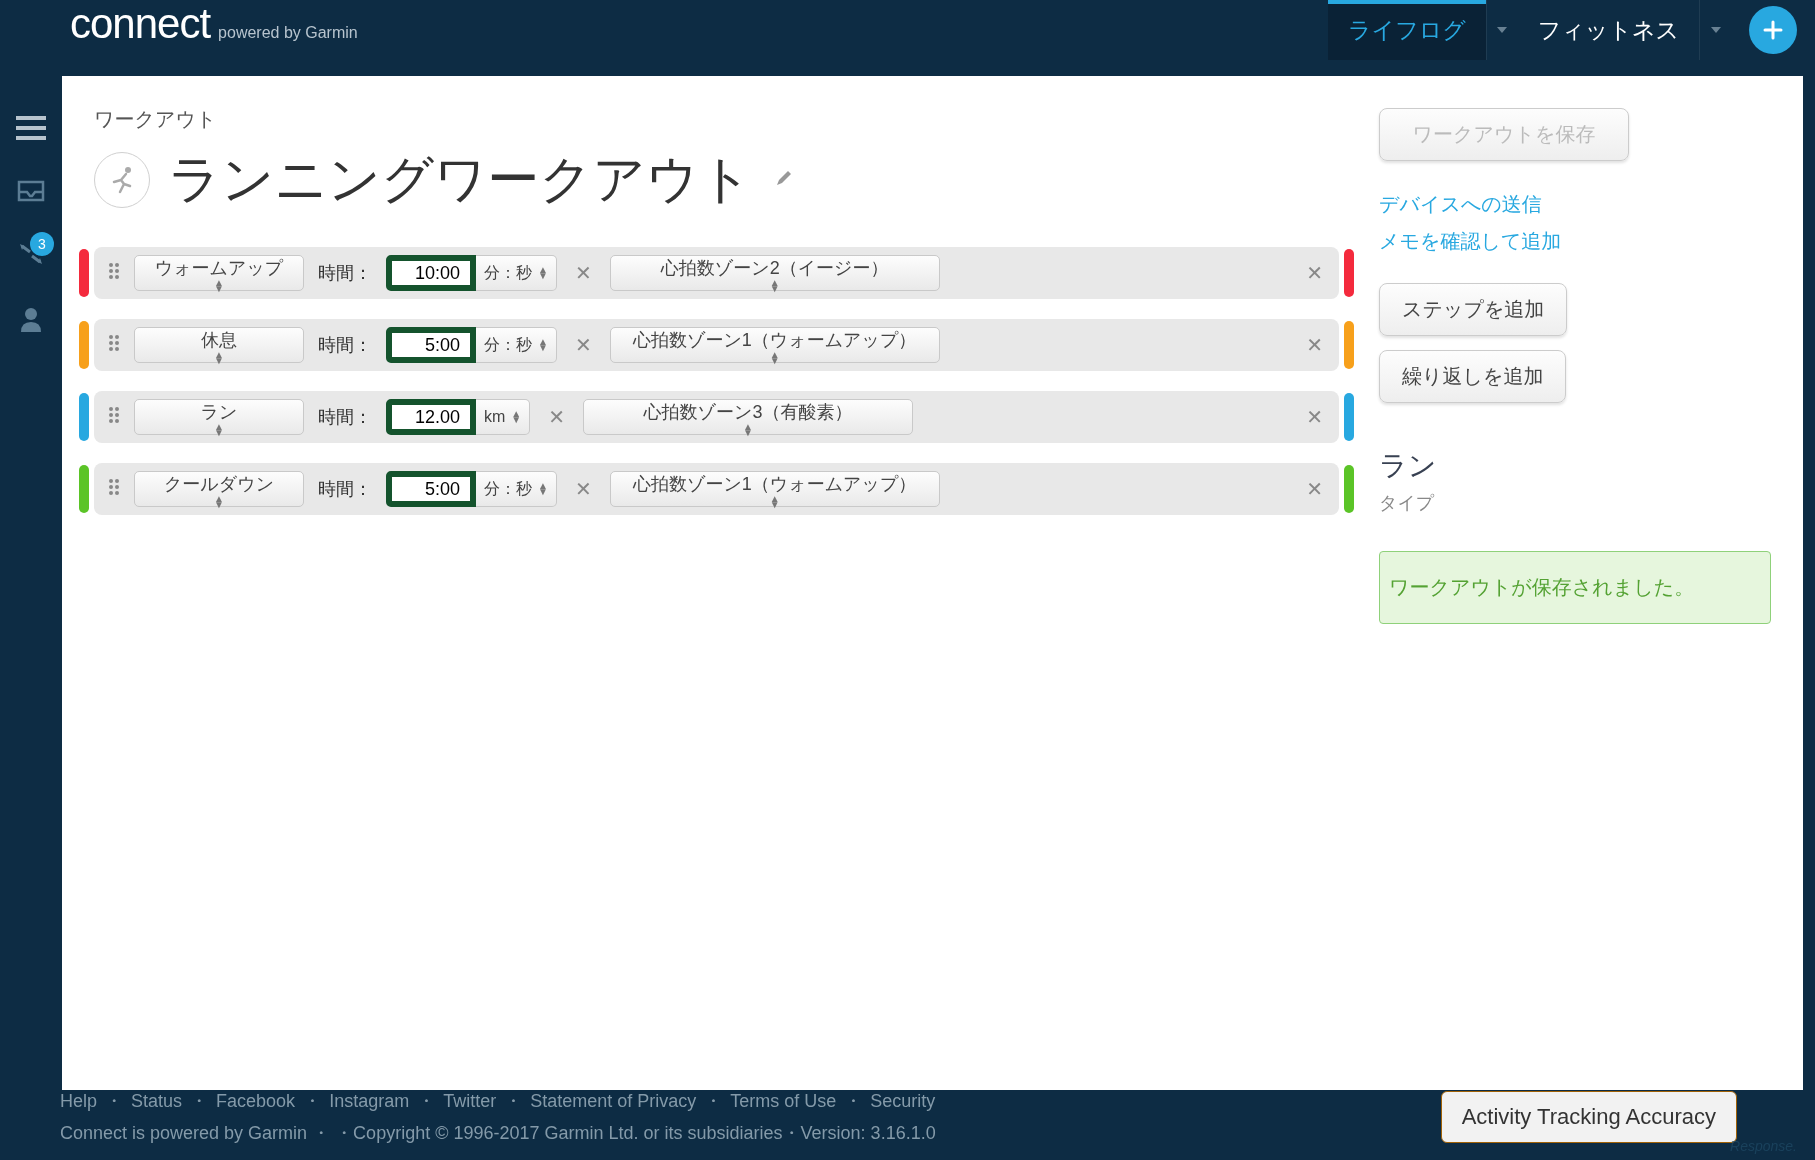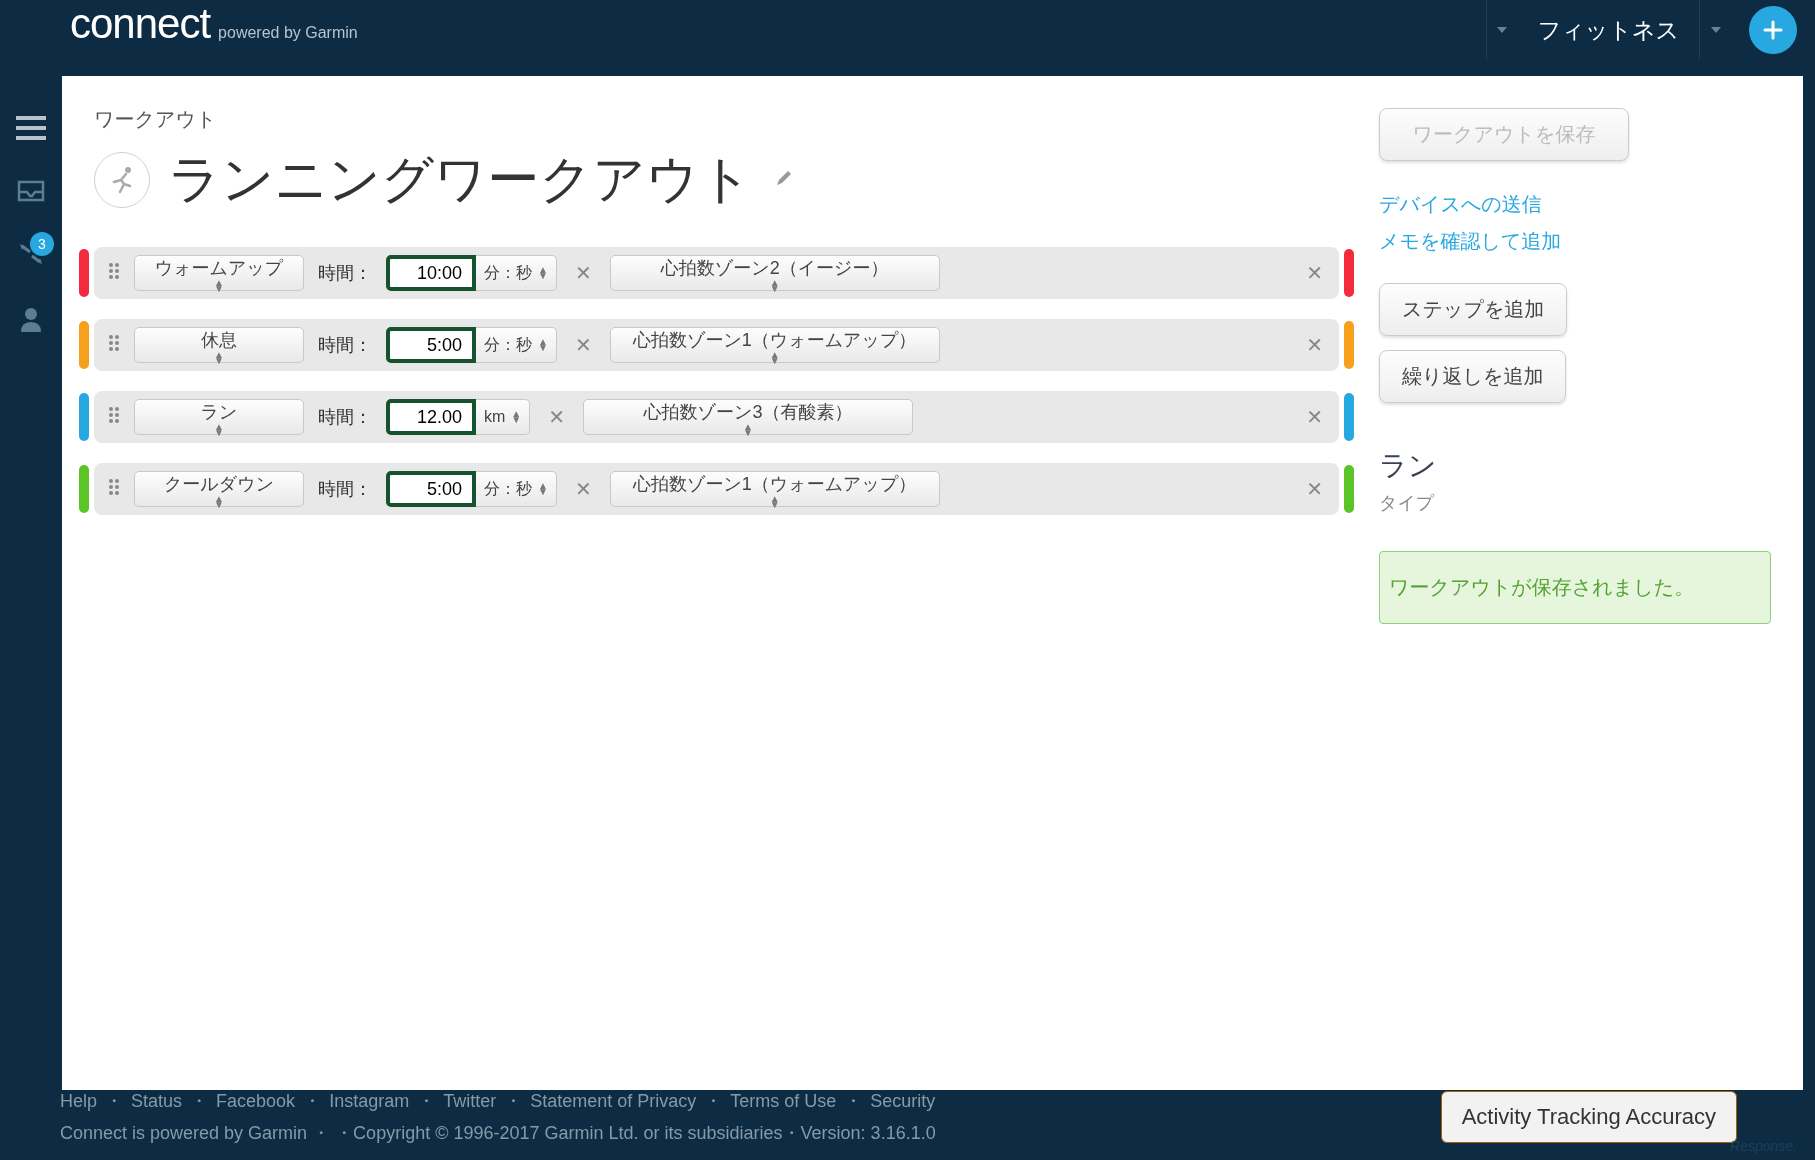--- a/index.html
+++ b/index.html
@@ -148,21 +148,21 @@
   color: #444;
   cursor: pointer;
   flex-direction: column;
 }
 .select-type { width: 170px; }
 .select-zone { width: 330px; }
 .label-text { font-size: 18px; color: #333; white-space: nowrap; }
 .num-input {
   width: 90px;
   height: 36px;
-  border: 4px solid #14532d;
+  border: 6px solid #14532d;
   border-radius: 5px 0 0 5px;
   text-align: right;
   padding: 0 10px;
   font-size: 18px;
   background: #fff;
 }
 .unit-select {
   height: 36px;
   background: linear-gradient(#fdfdfd, #e9e9e9);
   border: 1px solid #c9c9c9;
@@ -250,20 +250,23 @@
 </style>
 </head>
 <body>
 
 <div class="header">
   <div class="logo-area">
     <span class="logo-text">connect</span>
     <span class="logo-sub">powered by Garmin</span>
   </div>
   <div class="tabs">
+    <div class="tab active">
+      <span>ライフログ</span>
+    </div>
     <div class="tab-caret">
       <svg width="10" height="6" viewBox="0 0 10 6">
           <path d="M0 0 L5 6 L10 0" fill="#8fa6b5"></path>
         </svg>
     </div>
     <div class="tab">
       <span>フィットネス</span>
     </div>
     <div class="tab-caret">
       <svg width="10" height="6" viewBox="0 0 10 6">

